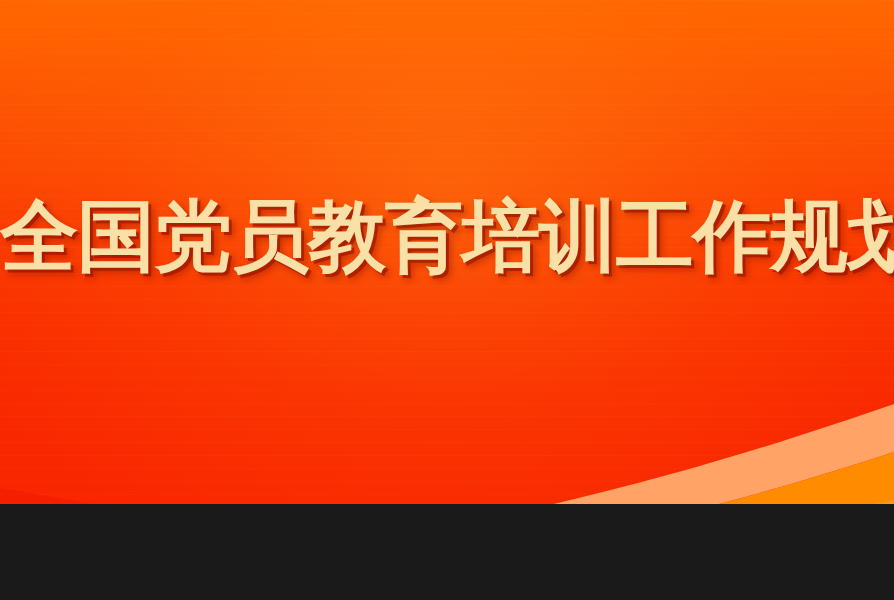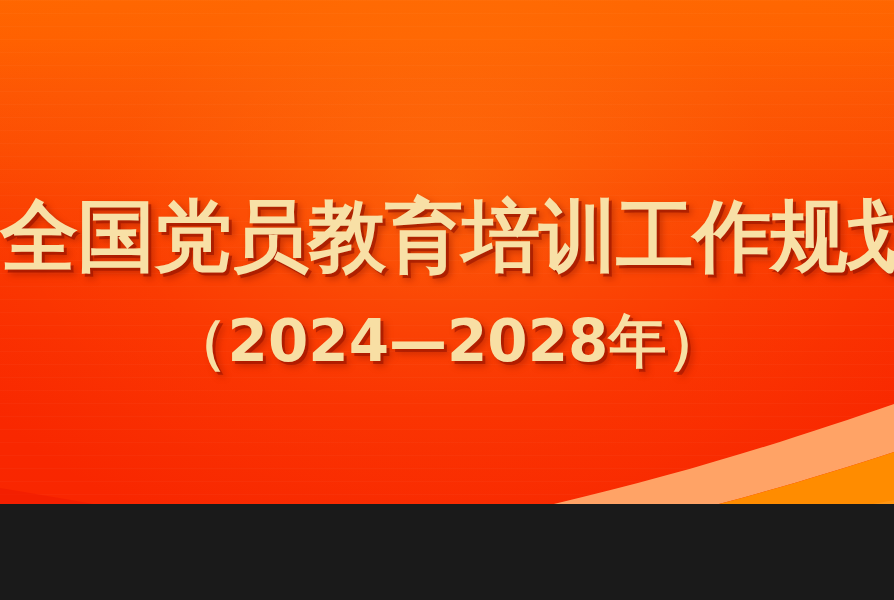--- a/index.html
+++ b/index.html
@@ -144,16 +144,15 @@
 
       <path d="M 0,573
                C 130,567 280,558 430,537
                L 430,543
                C 280,564 130,573 0,579 Z" fill="#ffc08c" opacity="0.85"></path>
     </svg>
   </div>
 
   <div class="text-block">
     <h1 class="main-title">全国党员教育培训工作规划</h1>
-    <div class="sub-title">（2024—2028年）</div>
   </div>
 
 </div>
 
 </body></html>

